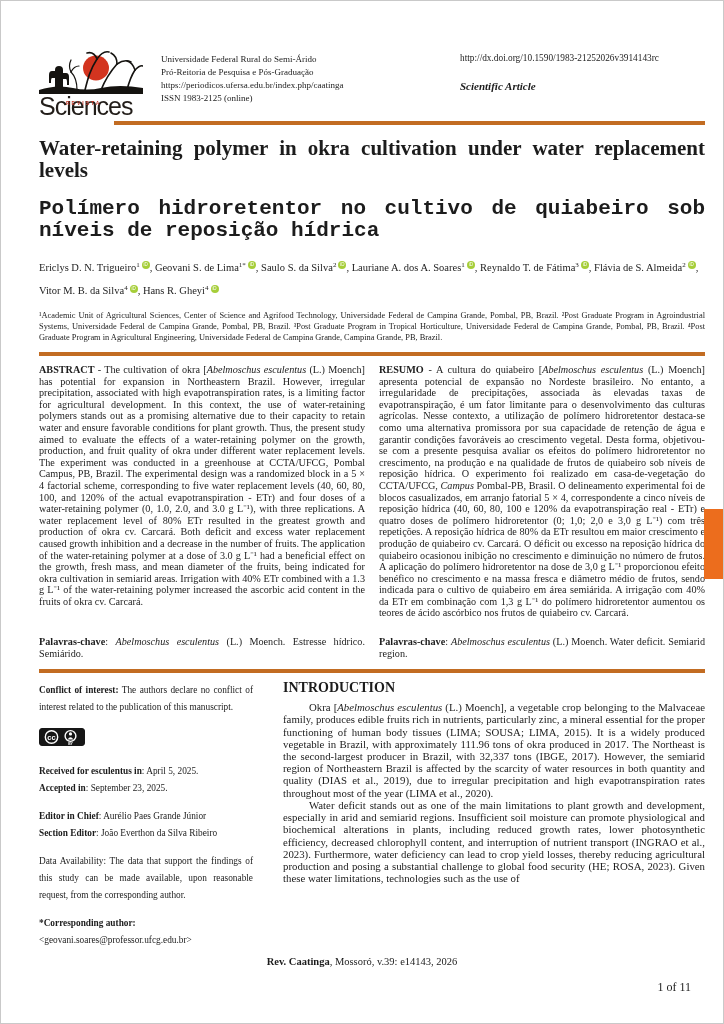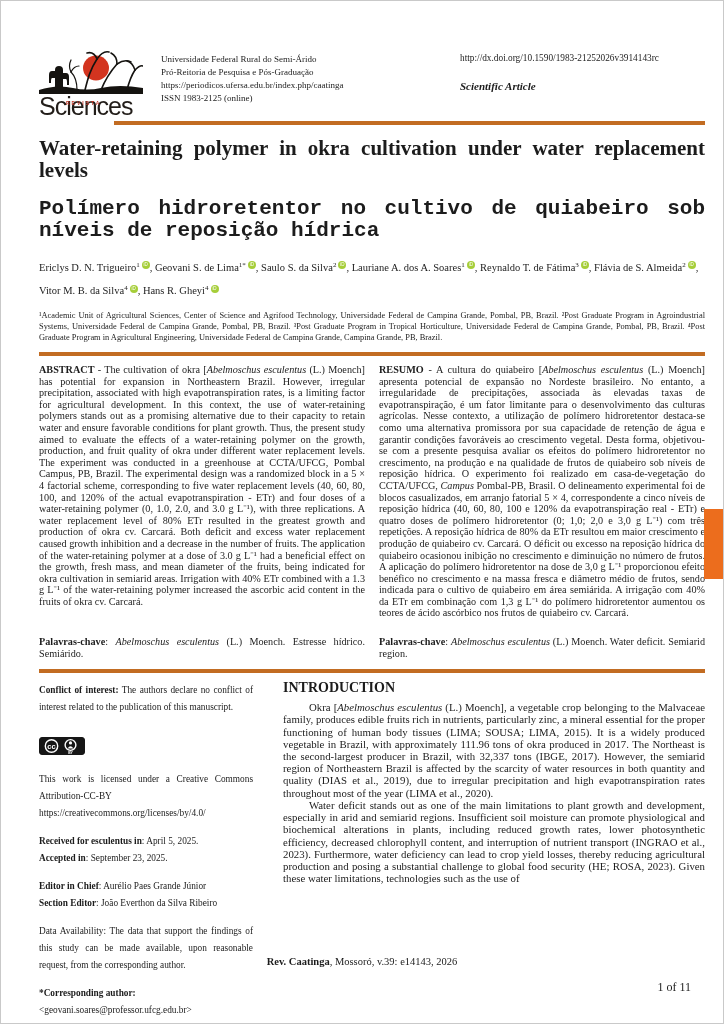--- a/index.html
+++ b/index.html
@@ -38,21 +38,21 @@
   .abstract-grid{margin-top:8px;}
   .abs{font-size:10.2px;line-height:11.6px;text-align:justify;margin:0;}
   .kw-grid{margin-top:17px;}
   .kw{font-size:10.2px;line-height:12px;text-align:justify;margin:0;}
   
   .bottom{display:grid;grid-template-columns:214px 1fr;column-gap:30px;margin-top:9px;}
   .side{font-size:9.3px;line-height:17px;}
   .side p{margin:0 0 0 0;}
   .just{text-align:justify;}
   .side .sp{margin-top:11px;}
-  .ccbadge{margin:21px 0 10px 0;}
+  .ccbadge{margin:12px 0 10px 0;}
   .url{color:#1c1c1c;}
   .email{font-size:9.3px;}
   .main{font-size:10.8px;line-height:12.2px;text-align:justify;}
   .main h2{font-size:14px;font-weight:bold;margin:0 0 7px 0;}
   .main p{margin:0;text-indent:26px;}
   
   .footer{position:absolute;left:0;right:0;top:955px;text-align:center;font-size:10.5px;}
   .pagenum{position:absolute;top:979px;right:32px;font-size:12px;}
   .edge-tab{position:absolute;right:0;top:508px;width:19px;height:70px;background:#ec6d1d;}
   b{font-weight:bold;}
@@ -136,21 +136,20 @@
         <svg width="46" height="18" viewBox="0 0 46 18" xmlns="http://www.w3.org/2000/svg">
           <rect x="0.5" y="0.5" width="45" height="17" rx="2.5" fill="#161616" stroke="#161616"></rect>
           <circle cx="12.5" cy="9" r="6.2" fill="none" stroke="#ffffff" stroke-width="1.4"></circle>
           <text x="12.5" y="11.6" font-size="7.5" fill="#ffffff" text-anchor="middle" font-family="Liberation Sans, sans-serif" font-weight="bold">cc</text>
           <circle cx="31.5" cy="8" r="5.4" fill="none" stroke="#ffffff" stroke-width="1.4"></circle>
           <circle cx="31.5" cy="5.9" r="1.6" fill="#ffffff"></circle>
           <path d="M28.6,11.4 q2.9,-4.2 5.8,0 z" fill="#ffffff"></path>
           <text x="31.5" y="17" font-size="3.4" fill="#ffffff" text-anchor="middle" font-family="Liberation Sans, sans-serif" font-weight="bold">BY</text>
         </svg>
       </div>
-      <p class="just"><span>This work is licensed under a Creative Commons Attribution-CC-BY </span><span class="url">https://creativecommons.org/licenses/by/4.0/</span></p>
       <p class="sp">
         <span><b>Received for esculentus in</b><span>: April 5, 2025.</span></span><br>
         <span><b>Accepted in</b><span>: September 23, 2025.</span></span>
       </p>
       <p class="sp">
         <span><b>Editor in Chief</b><span>: Aurélio Paes Grande Júnior</span></span><br>
         <span><b>Section Editor</b><span>: João Everthon da Silva Ribeiro</span></span>
       </p>
       <p class="just sp">Data Availability: The data that support the findings of this study can be made available, upon reasonable request, from the corresponding author.</p>
       <p class="sp">

